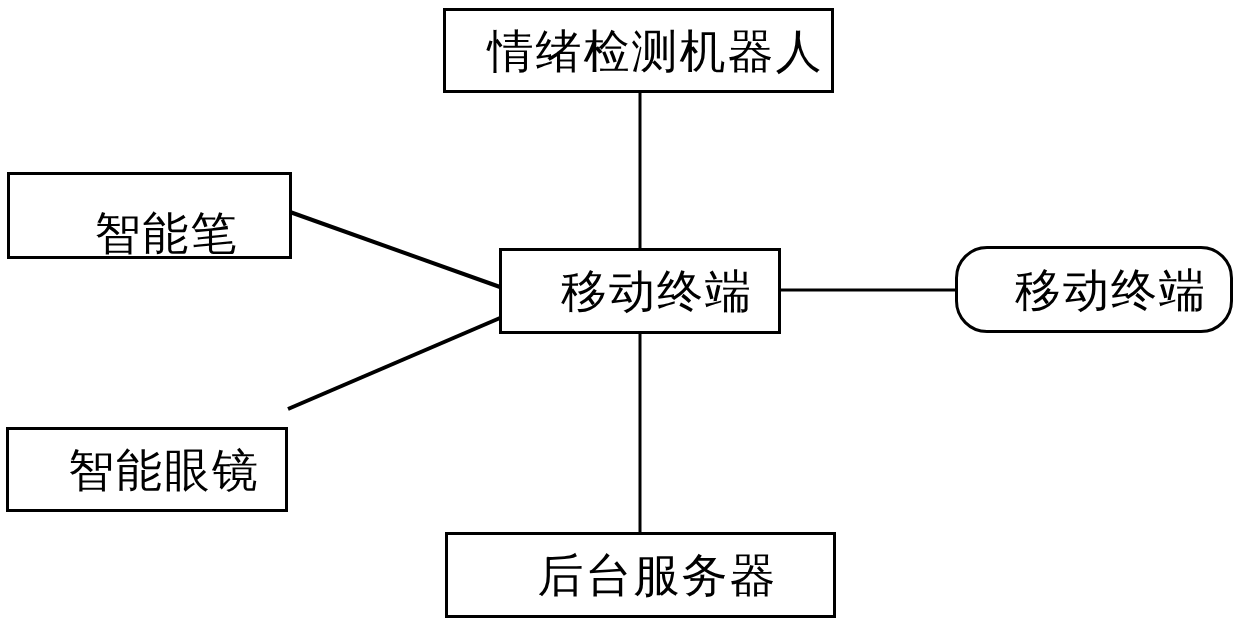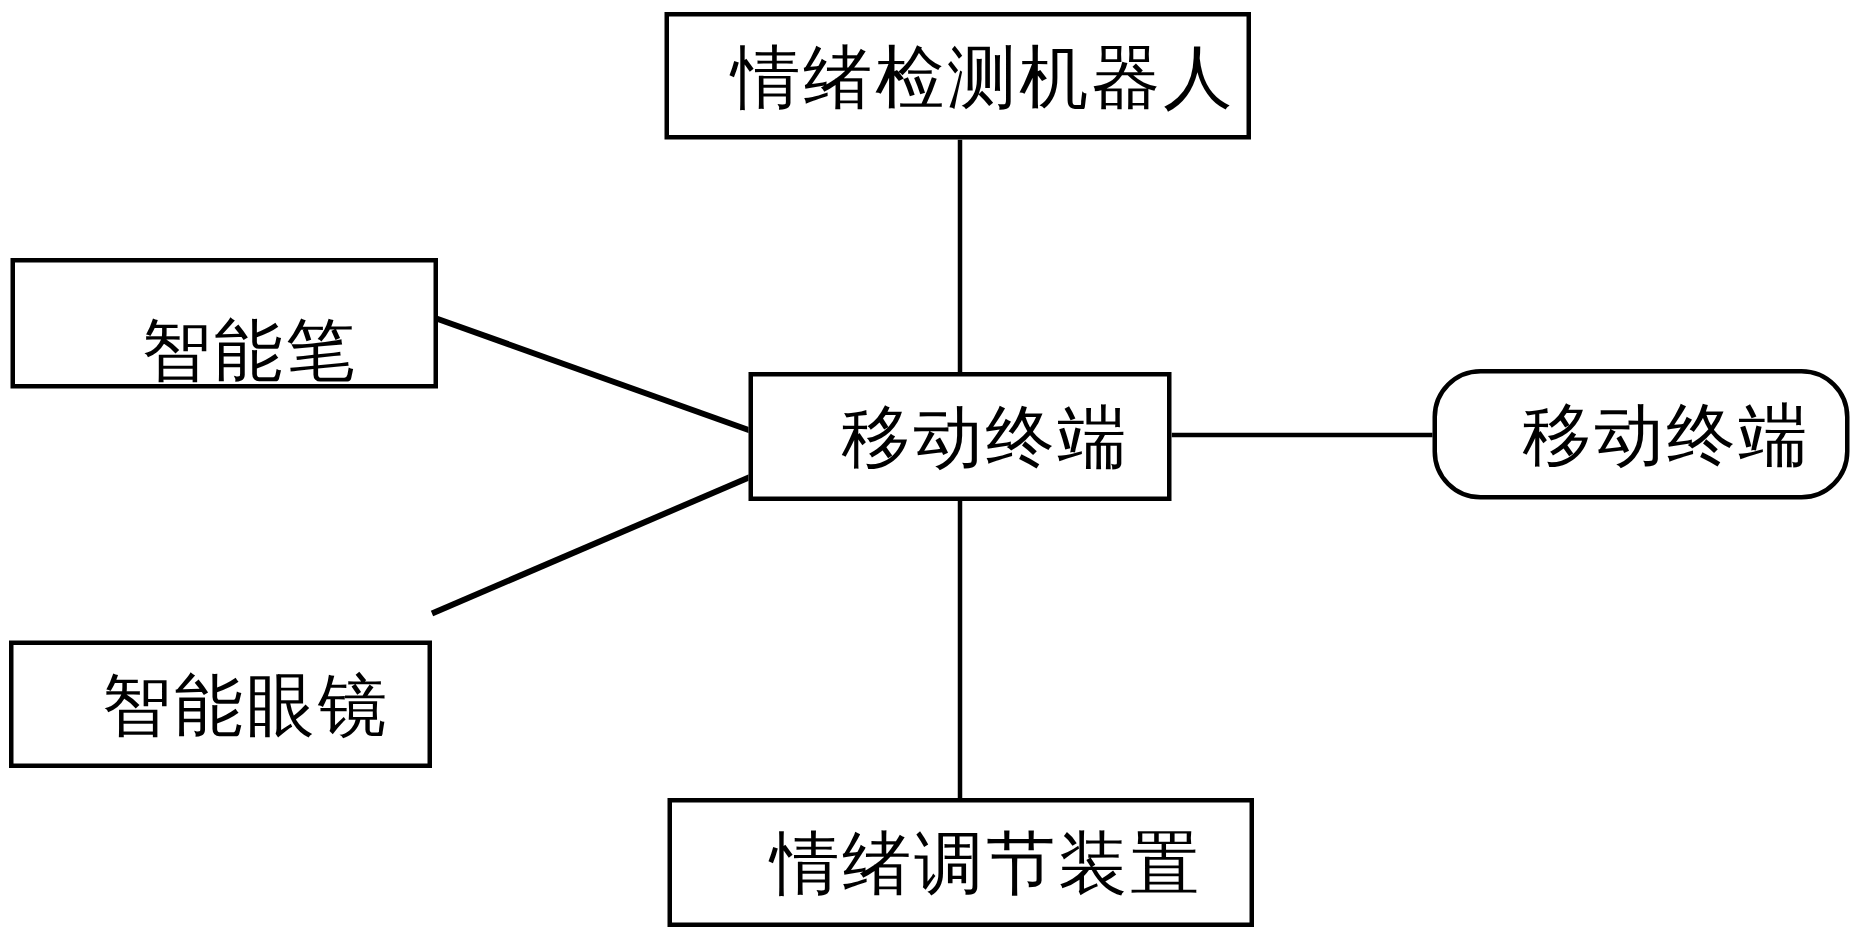--- a/index.html
+++ b/index.html
@@ -71,16 +71,16 @@
 
   <div class="node node-server">
     <span>移动终端</span>
   </div>
 
   <div class="node node-mobile">
     <span>移动终端</span>
   </div>
 
   <div class="node node-regulator">
-    <span>情绪调节装置</span>
+    <span>后台服务器</span>
   </div>
 
 </div>
 
 </body></html>

